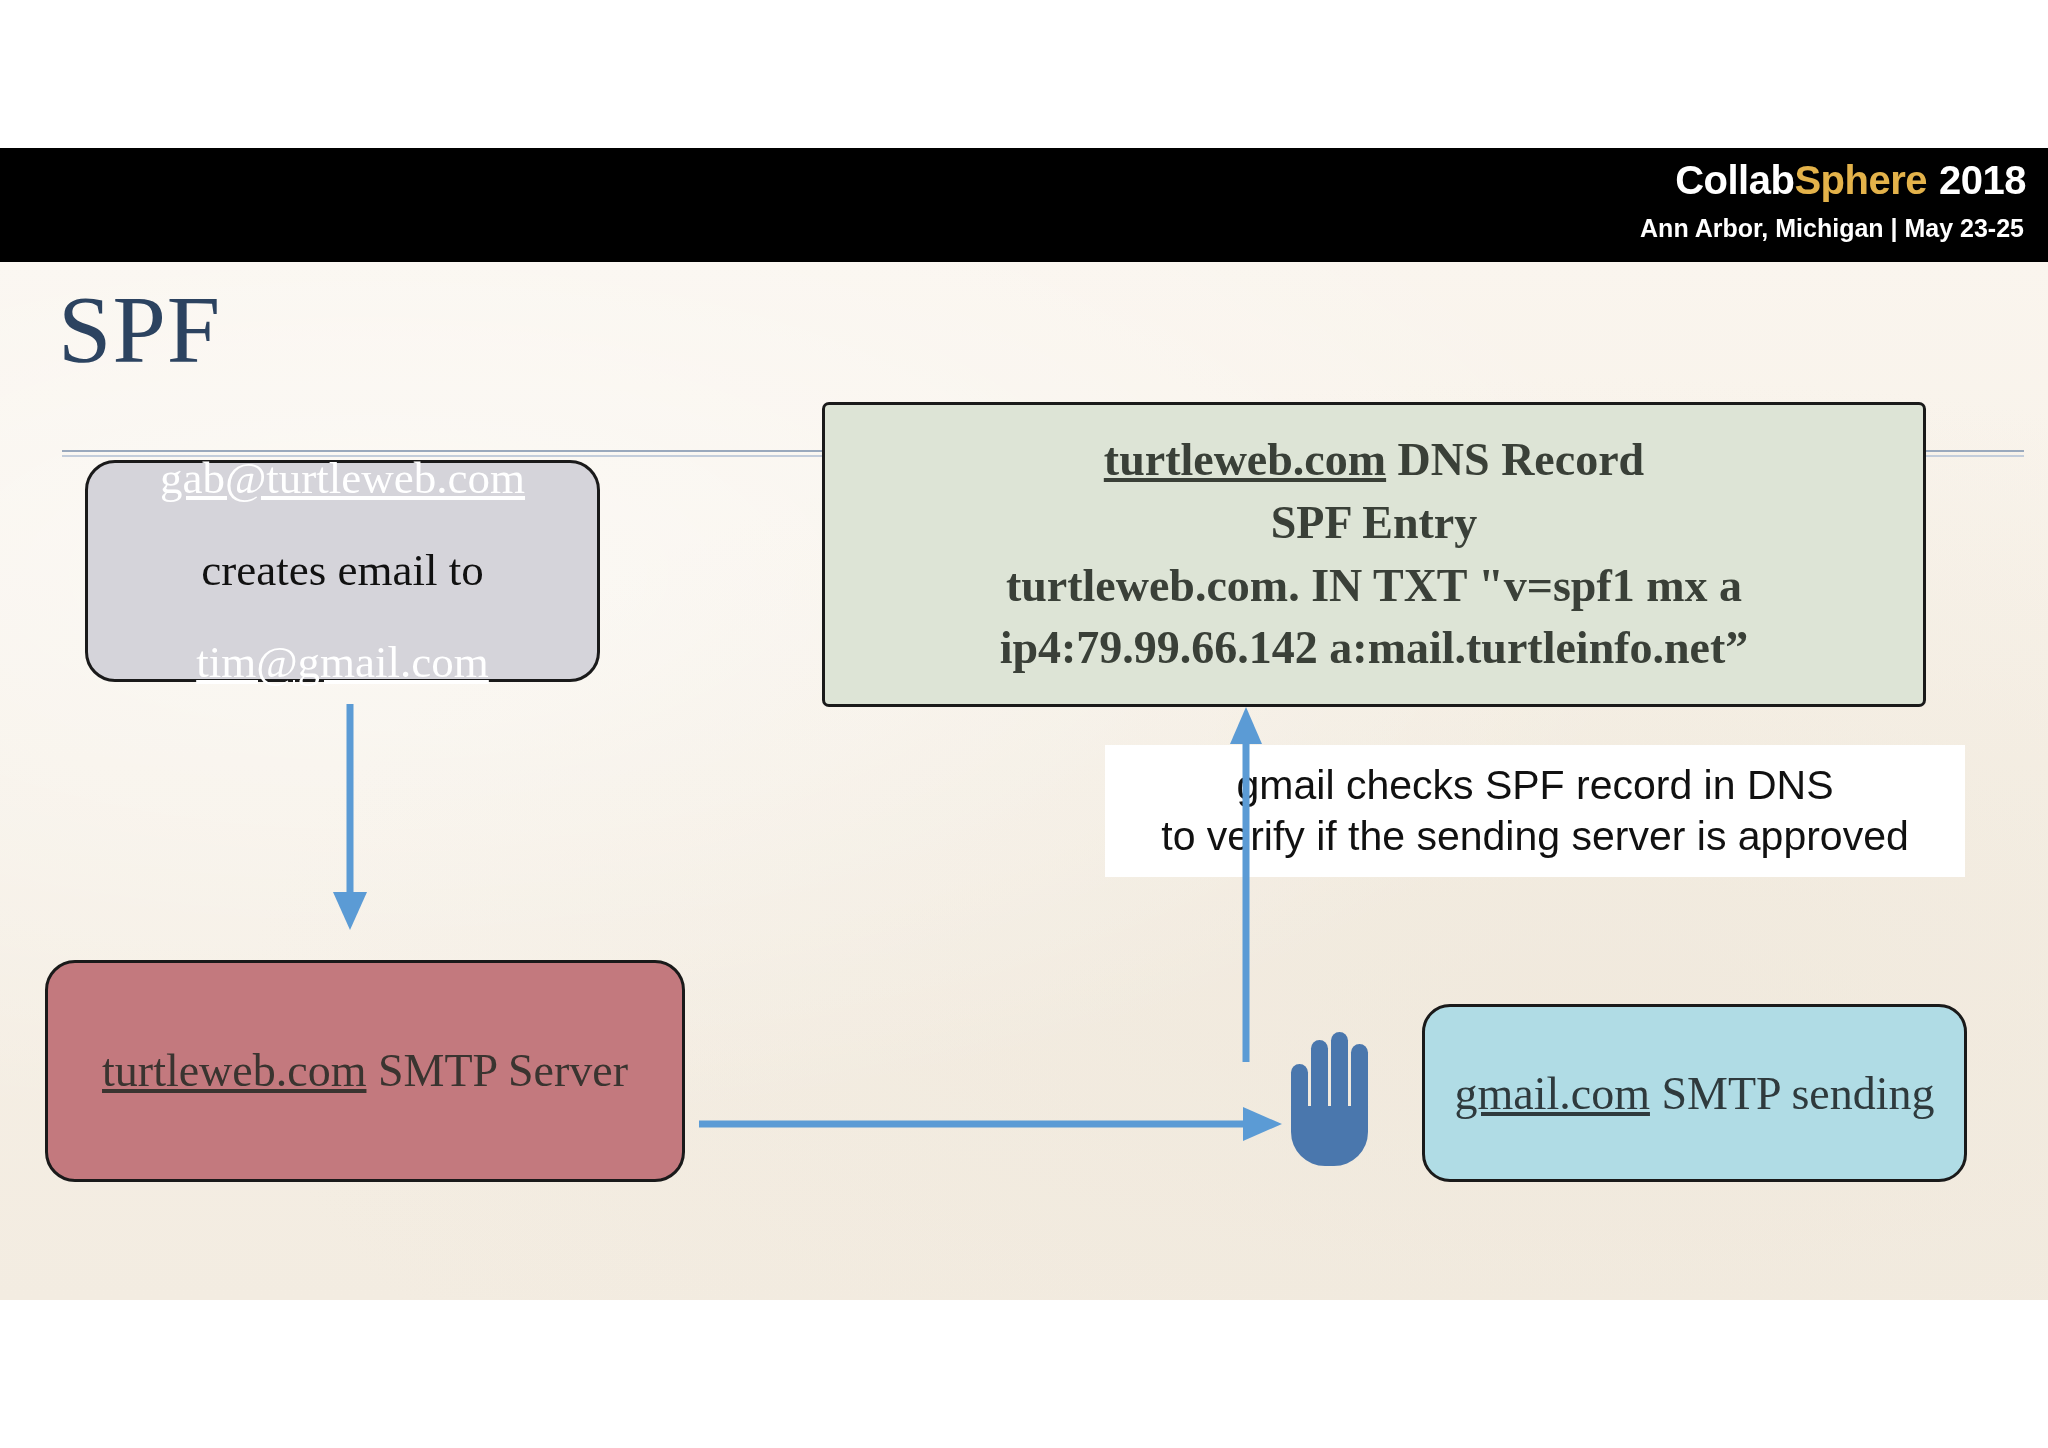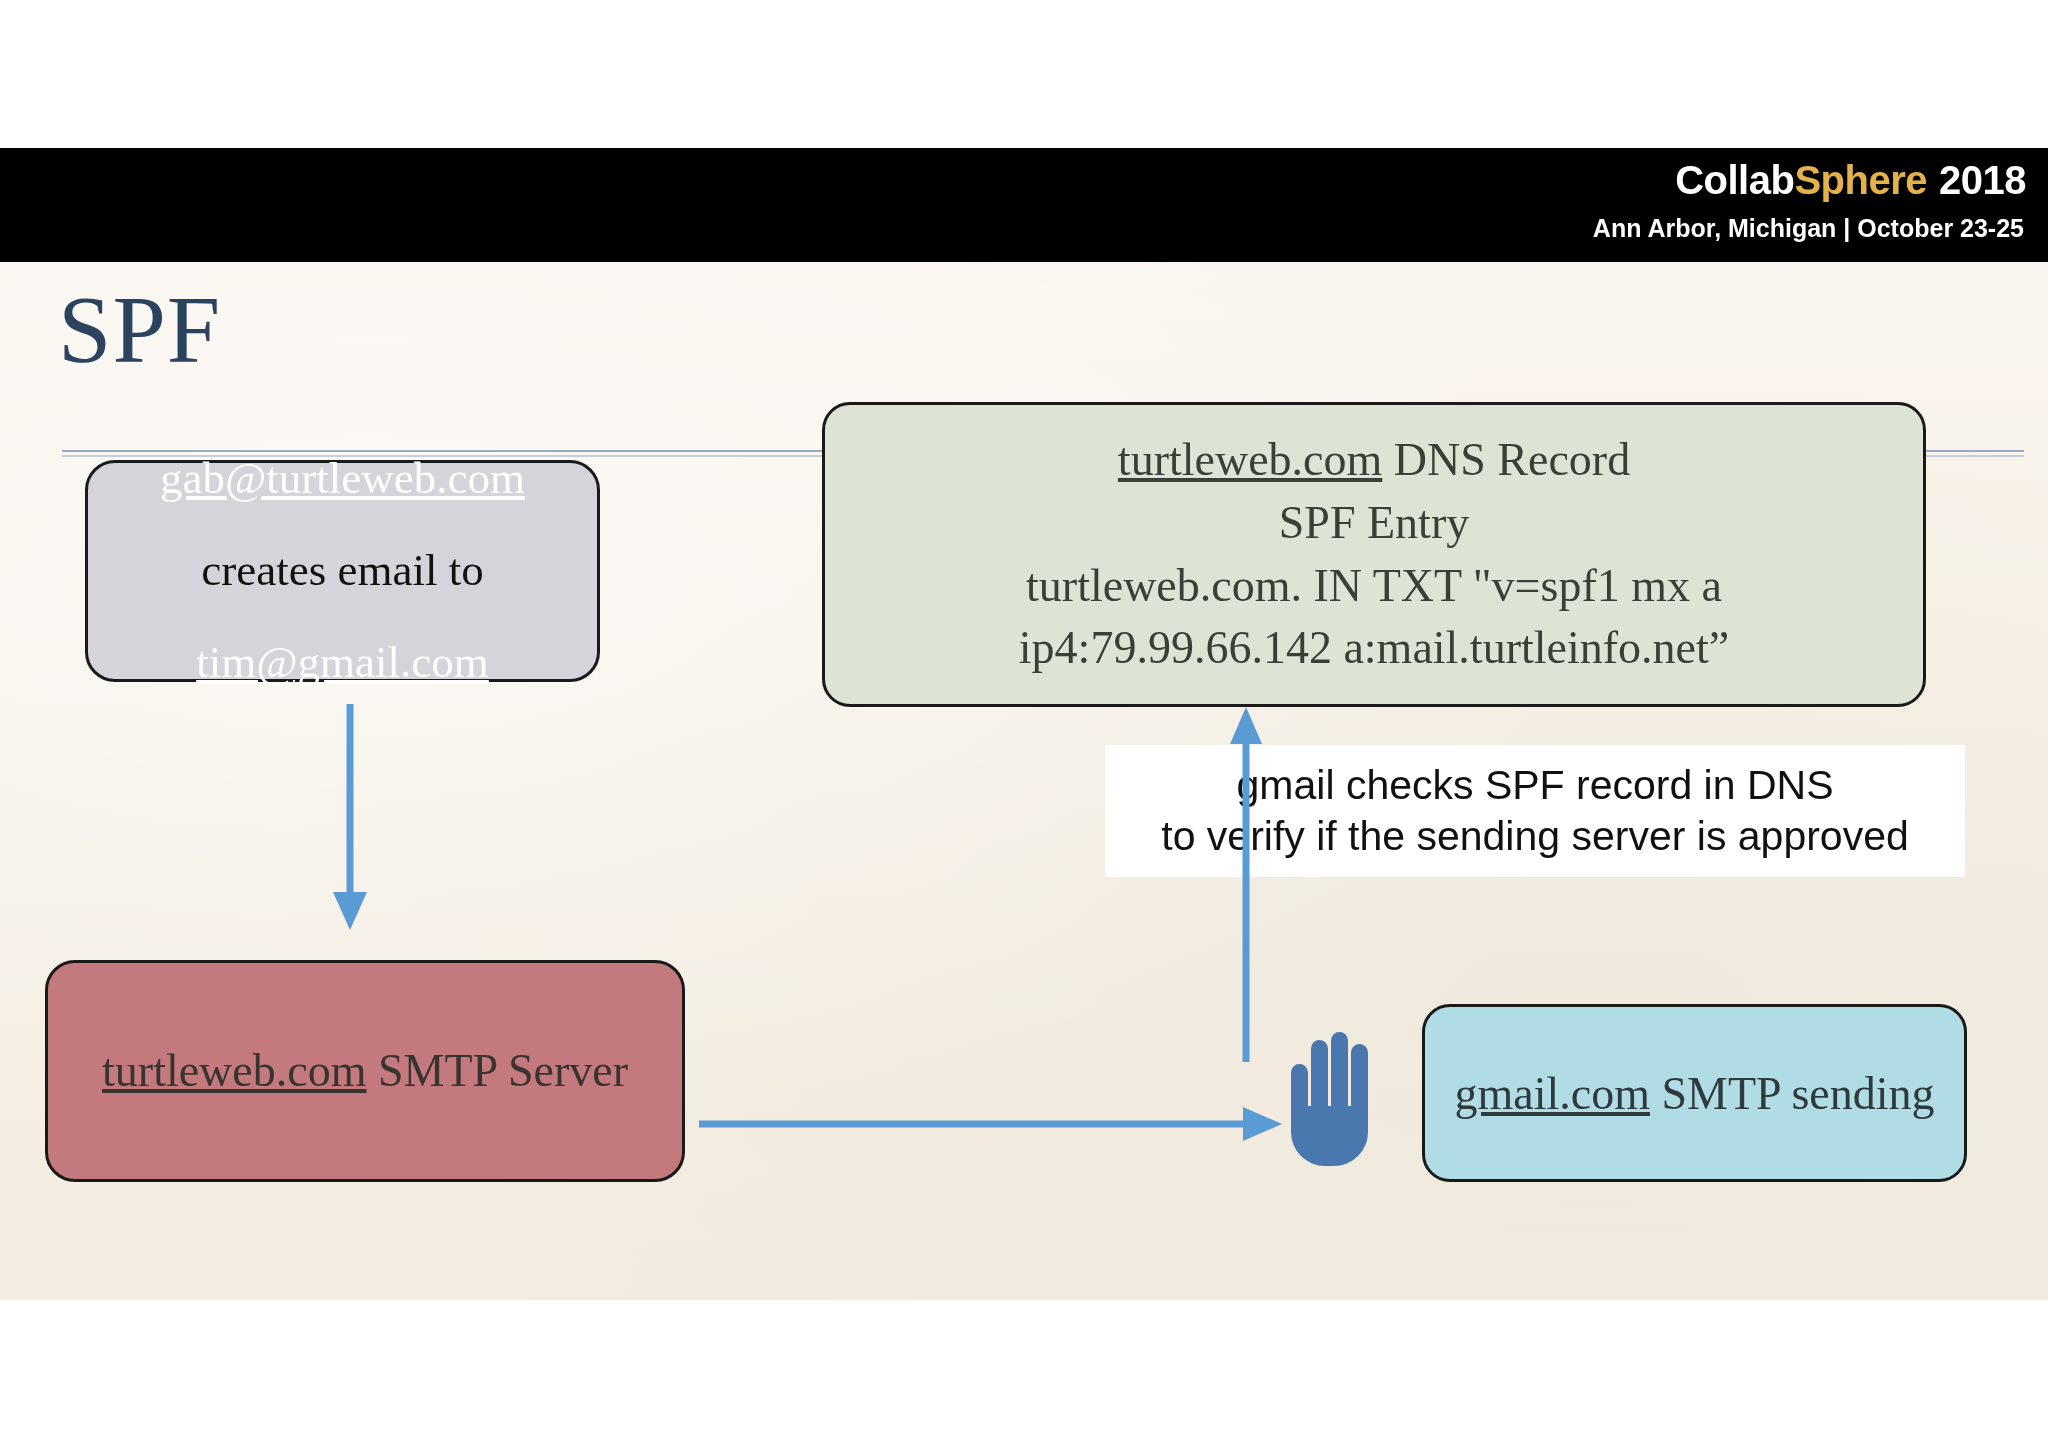--- a/index.html
+++ b/index.html
@@ -121,21 +121,22 @@
     border-radius: 30px;
     gap: 32px;
   }
   #box-sender .line { font-size: 45px; line-height: 1.33; color: #111111; }
   #box-sender .link { color: #ffffff; text-decoration: underline; }
 
   #box-dns {
     left: 822px; top: 140px;
     width: 1104px; height: 305px;
     background: #dde4d6;
-    border-radius: 28px;
+    border-radius: 7px;
+    font-weight: bold;
   }
   #box-dns .line { font-size: 46px; line-height: 1.36; color: #3a4038; }
   #box-dns .link { color: #3a4038; text-decoration: underline; }
 
   #box-smtp {
     left: 45px; top: 698px;
     width: 640px; height: 222px;
     background: #c3797e;
     border-radius: 30px;
   }
@@ -188,21 +189,21 @@
 </style>
 </head>
 <body>
 
 <div id="stage">
 
   <div class="header-band">
     <div class="brand-line">
       <span class="brand-collab">Collab</span><span class="brand-sphere">Sphere</span><span class="brand-year">2018</span>
     </div>
-    <div class="header-sub">Ann Arbor, Michigan | October 23-25</div>
+    <div class="header-sub">Ann Arbor, Michigan | May 23-25</div>
   </div>
 
   <div class="slide-body">
 
     <div class="slide-title">SPF</div>
 
     <div class="divider">
       <div class="rule-a"></div>
       <div class="rule-b"></div>
     </div>

